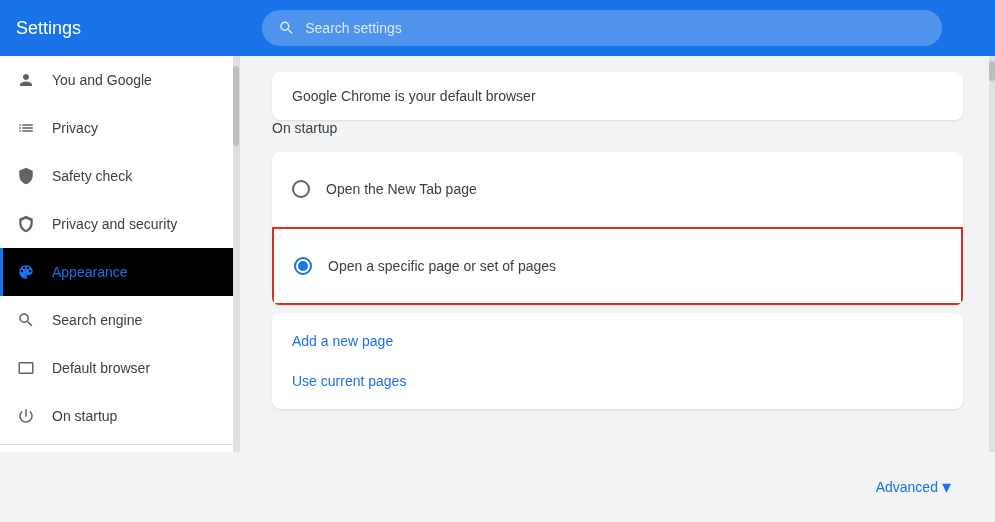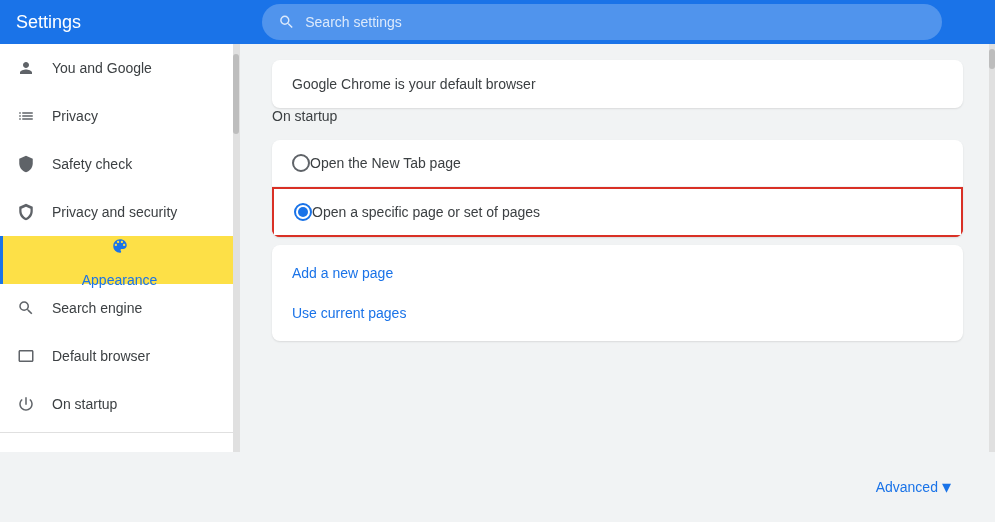--- a/index.html
+++ b/index.html
@@ -1,21 +1,21 @@
 <!DOCTYPE html>
 <html><head>
   <meta charset="utf-8">
   <style>
     * { box-sizing: border-box; margin: 0; padding: 0; }
     body { font-family: 'Segoe UI', Arial, sans-serif; font-size: 14px; background: #f1f3f4; display: flex; flex-direction: column; height: 522px; width: 995px; overflow: hidden; }
 
     
     .header {
       background: #1a73e8;
-      height: 44px;
+      height: 56px;
       display: flex;
       align-items: center;
       padding: 0 16px;
       gap: 16px;
       flex-shrink: 0;
     }
     .header-title {
       color: white;
       font-size: 18px;
       font-weight: 500;
@@ -81,22 +81,21 @@
       height: 48px;
       gap: 16px;
       cursor: pointer;
       color: #3c4043;
       font-size: 14px;
       position: relative;
       text-align: right;
     }
     .sidebar-item.active {
       color: #1a73e8;
-      background: #fde047;
-      flex-direction: column;
+      background: #000000;
     }
     .sidebar-item.active::before {
       content: '';
       position: absolute;
       left: 0;
       top: 0;
       bottom: 0;
       width: 3px;
       background: #1a73e8;
     }
@@ -151,22 +150,22 @@
       background: white;
       border-radius: 8px;
       overflow: hidden;
       box-shadow: 0 1px 2px rgba(0,0,0,0.1);
       margin-bottom: 0;
     }
 
     .radio-option {
       display: flex;
       align-items: center;
-      padding: 14px 20px;
-      gap: 0;
+      padding: 28px 20px;
+      gap: 16px;
       cursor: pointer;
       border-bottom: 1px solid #f1f3f4;
     }
     .radio-option:last-child { border-bottom: none; }
     .radio-option.selected {
       outline: 2px solid #d93025;
       outline-offset: -2px;
       background: white;
     }
 

